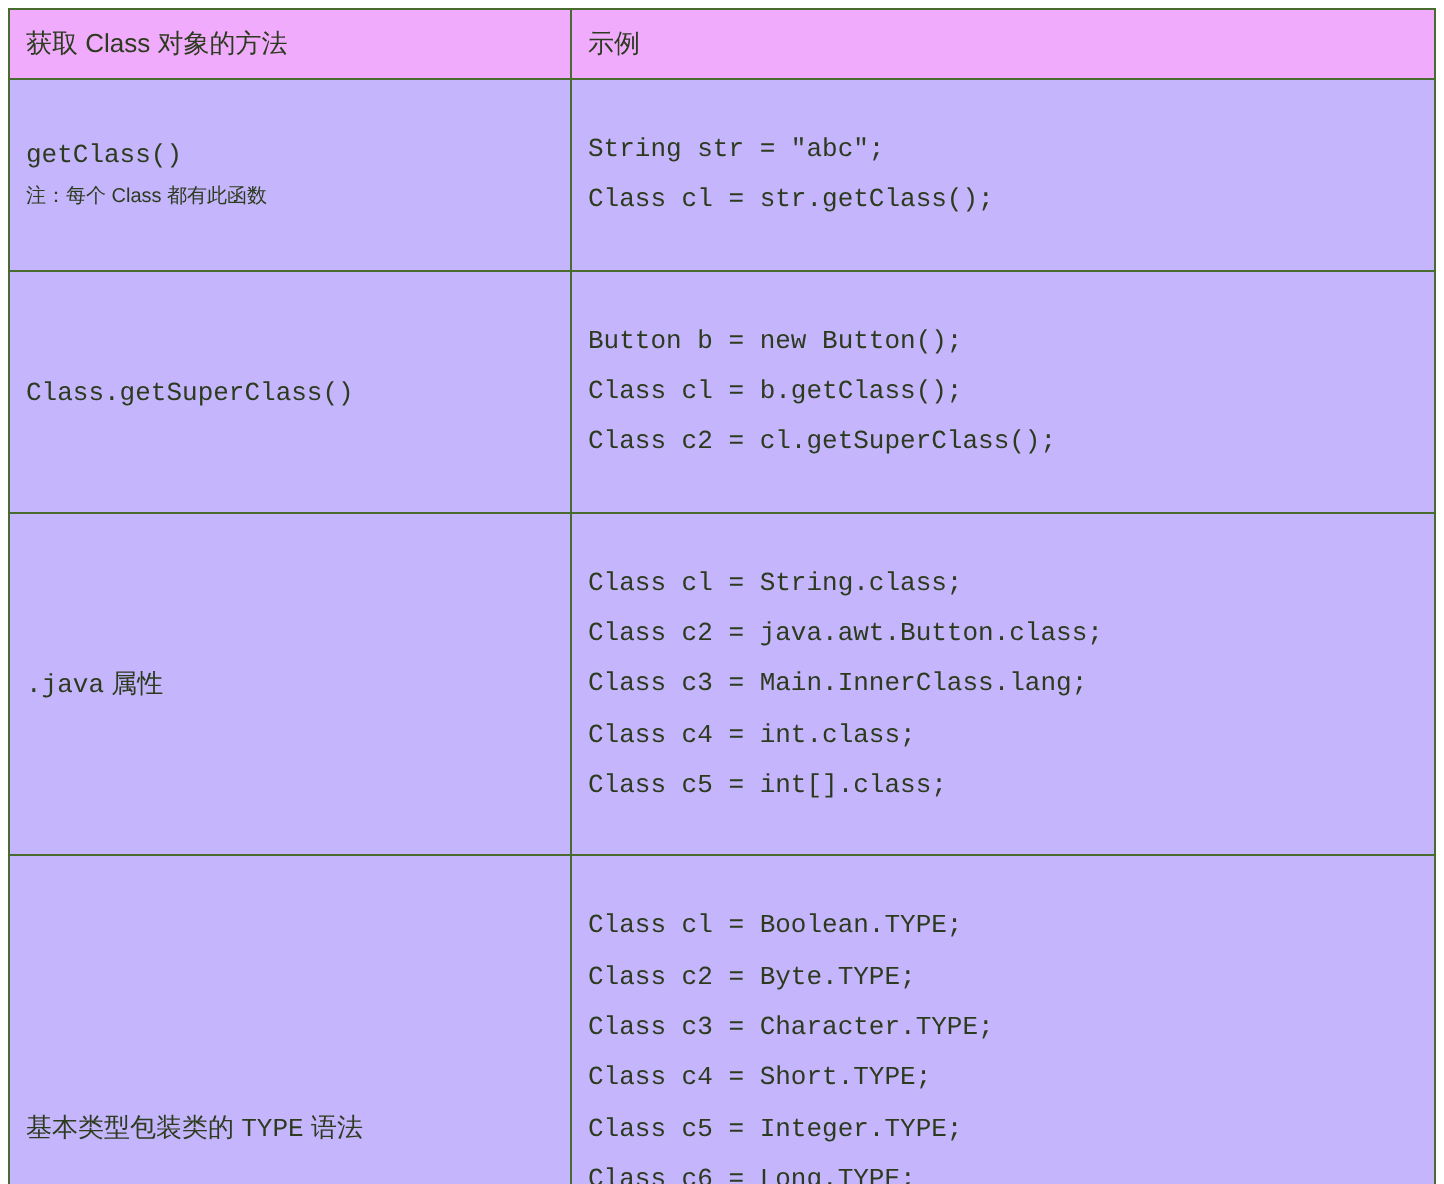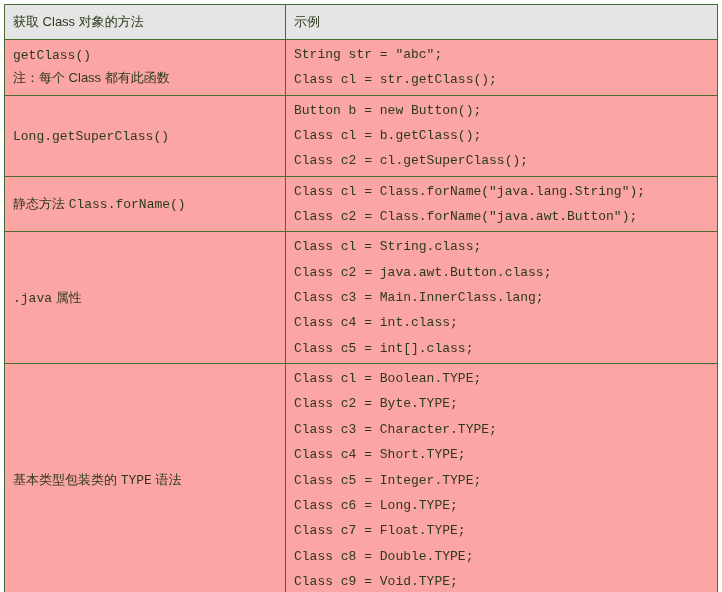--- a/index.html
+++ b/index.html
@@ -21,47 +21,47 @@
     table-layout: fixed;
   }
   col.left { width: 281px; }
   col.right { width: auto; }
   th, td {
     border: 1px solid #4a6b2f;
     text-align: left;
     vertical-align: middle;
   }
   th {
-    background: #e5e5e5;
+    background: #f0abfc;
     padding: 8px 20px 8px 8px;
     font-weight: normal;
     color: #2c3a1e;
     font-size: 13px;
   }
   td {
-    background: #fca5a5;
-    padding: 2px 8px;
+    background: #c4b5fd;
+    padding: 22px 8px;
   }
   td.method {
     font-size: 13px;
     color: #2c3a1e;
   }
   td.example {
     font-family: "Courier New", Courier, monospace;
     font-size: 13px;
     color: #2c3a1e;
     white-space: pre;
     line-height: 1.95;
   }
   .mono {
     font-family: "Courier New", Courier, monospace;
   }
   .note {
     margin-top: 6px;
-    font-size: 13px;
+    font-size: 10px;
   }
 </style>
 </head>
 <body>
 
 <div class="wrap">
 <table>
   <colgroup>
     <col class="left">
     <col class="right">
@@ -72,29 +72,24 @@
       <th>示例</th>
     </tr>
   </thead>
   <tbody>
     <tr>
       <td class="method"><span class="mono">getClass()</span><div class="note">注：每个 Class 都有此函数</div></td>
       <td class="example">String str = "abc";
 Class cl = str.getClass();</td>
     </tr>
     <tr>
-      <td class="method"><span class="mono">Long.getSuperClass()</span></td>
+      <td class="method"><span class="mono">Class.getSuperClass()</span></td>
       <td class="example">Button b = new Button();
 Class cl = b.getClass();
 Class c2 = cl.getSuperClass();</td>
-    </tr>
-    <tr>
-      <td class="method">静态方法 <span class="mono">Class.forName()</span></td>
-      <td class="example">Class cl = Class.forName("java.lang.String");
-Class c2 = Class.forName("java.awt.Button");</td>
     </tr>
     <tr>
       <td class="method"><span class="mono">.java</span> 属性</td>
       <td class="example">Class cl = String.class;
 Class c2 = java.awt.Button.class;
 Class c3 = Main.InnerClass.lang;
 Class c4 = int.class;
 Class c5 = int[].class;</td>
     </tr>
     <tr>

